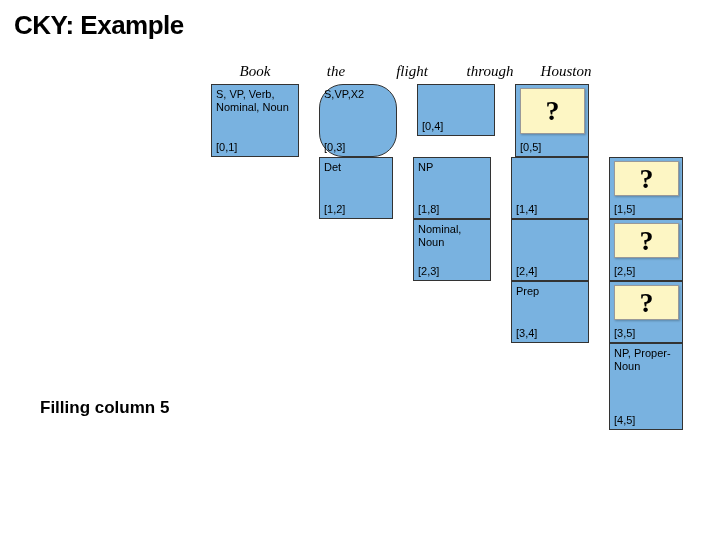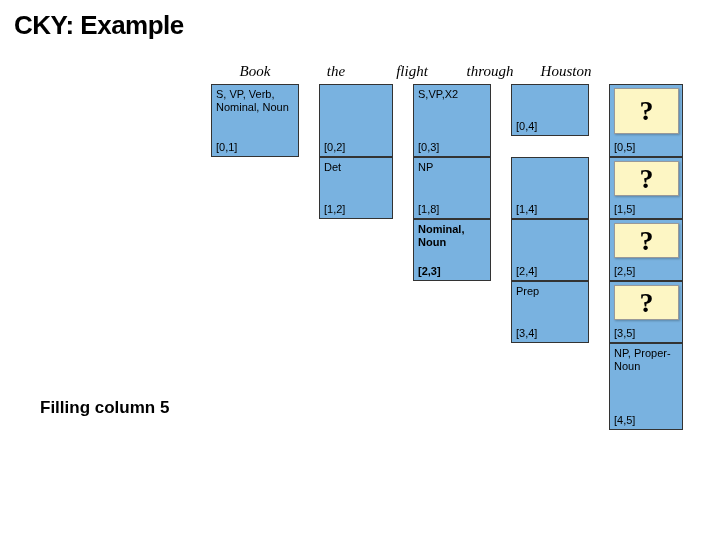--- a/index.html
+++ b/index.html
@@ -108,25 +108,21 @@
     <div class="word" style="width: 78px;">through</div>
     <div class="word" style="width: 74px;">Houston</div>
   </div>
   <div class="grid">
 
     <div class="row">
       <div class="cell" style="width: 88px; height: 73px;">
         <div class="content">S, VP, Verb, Nominal, Noun</div>
         <div class="idx">[0,1]</div>
       </div>
-      <div class="cell" style="width: 74px; height: 73px;">
-        <div class="content"></div>
-        <div class="idx">[0,2]</div>
-      </div>
-      <div class="cell" style="width: 78px; height: 73px;">
+      <div class="cell" style="width: 78px; height: 73px; border-radius: 24px;">
         <div class="content">S,VP,X2</div>
         <div class="idx">[0,3]</div>
       </div>
       <div class="cell" style="width: 78px; height: 52px;">
         <div class="content"></div>
         <div class="idx">[0,4]</div>
       </div>
       <div class="cell" style="width: 74px; height: 73px;">
         <div class="qbox">
             <span>?</span>
@@ -153,21 +149,21 @@
         <div class="qbox">
             <span>?</span>
           </div>
         <div class="idx">[1,5]</div>
       </div>
     </div>
 
     <div class="row">
       <div class="spacer" style="width: 88px; height: 62px;"></div>
       <div class="spacer" style="width: 74px; height: 62px;"></div>
-      <div class="cell" style="width: 78px; height: 62px; font-weight: bold;">
+      <div class="cell" style="width: 78px; height: 62px;">
         <div class="content">Nominal, Noun</div>
         <div class="idx">[2,3]</div>
       </div>
       <div class="cell" style="width: 78px; height: 62px;">
         <div class="content"></div>
         <div class="idx">[2,4]</div>
       </div>
       <div class="cell" style="width: 74px; height: 62px;">
         <div class="qbox">
             <span>?</span>

